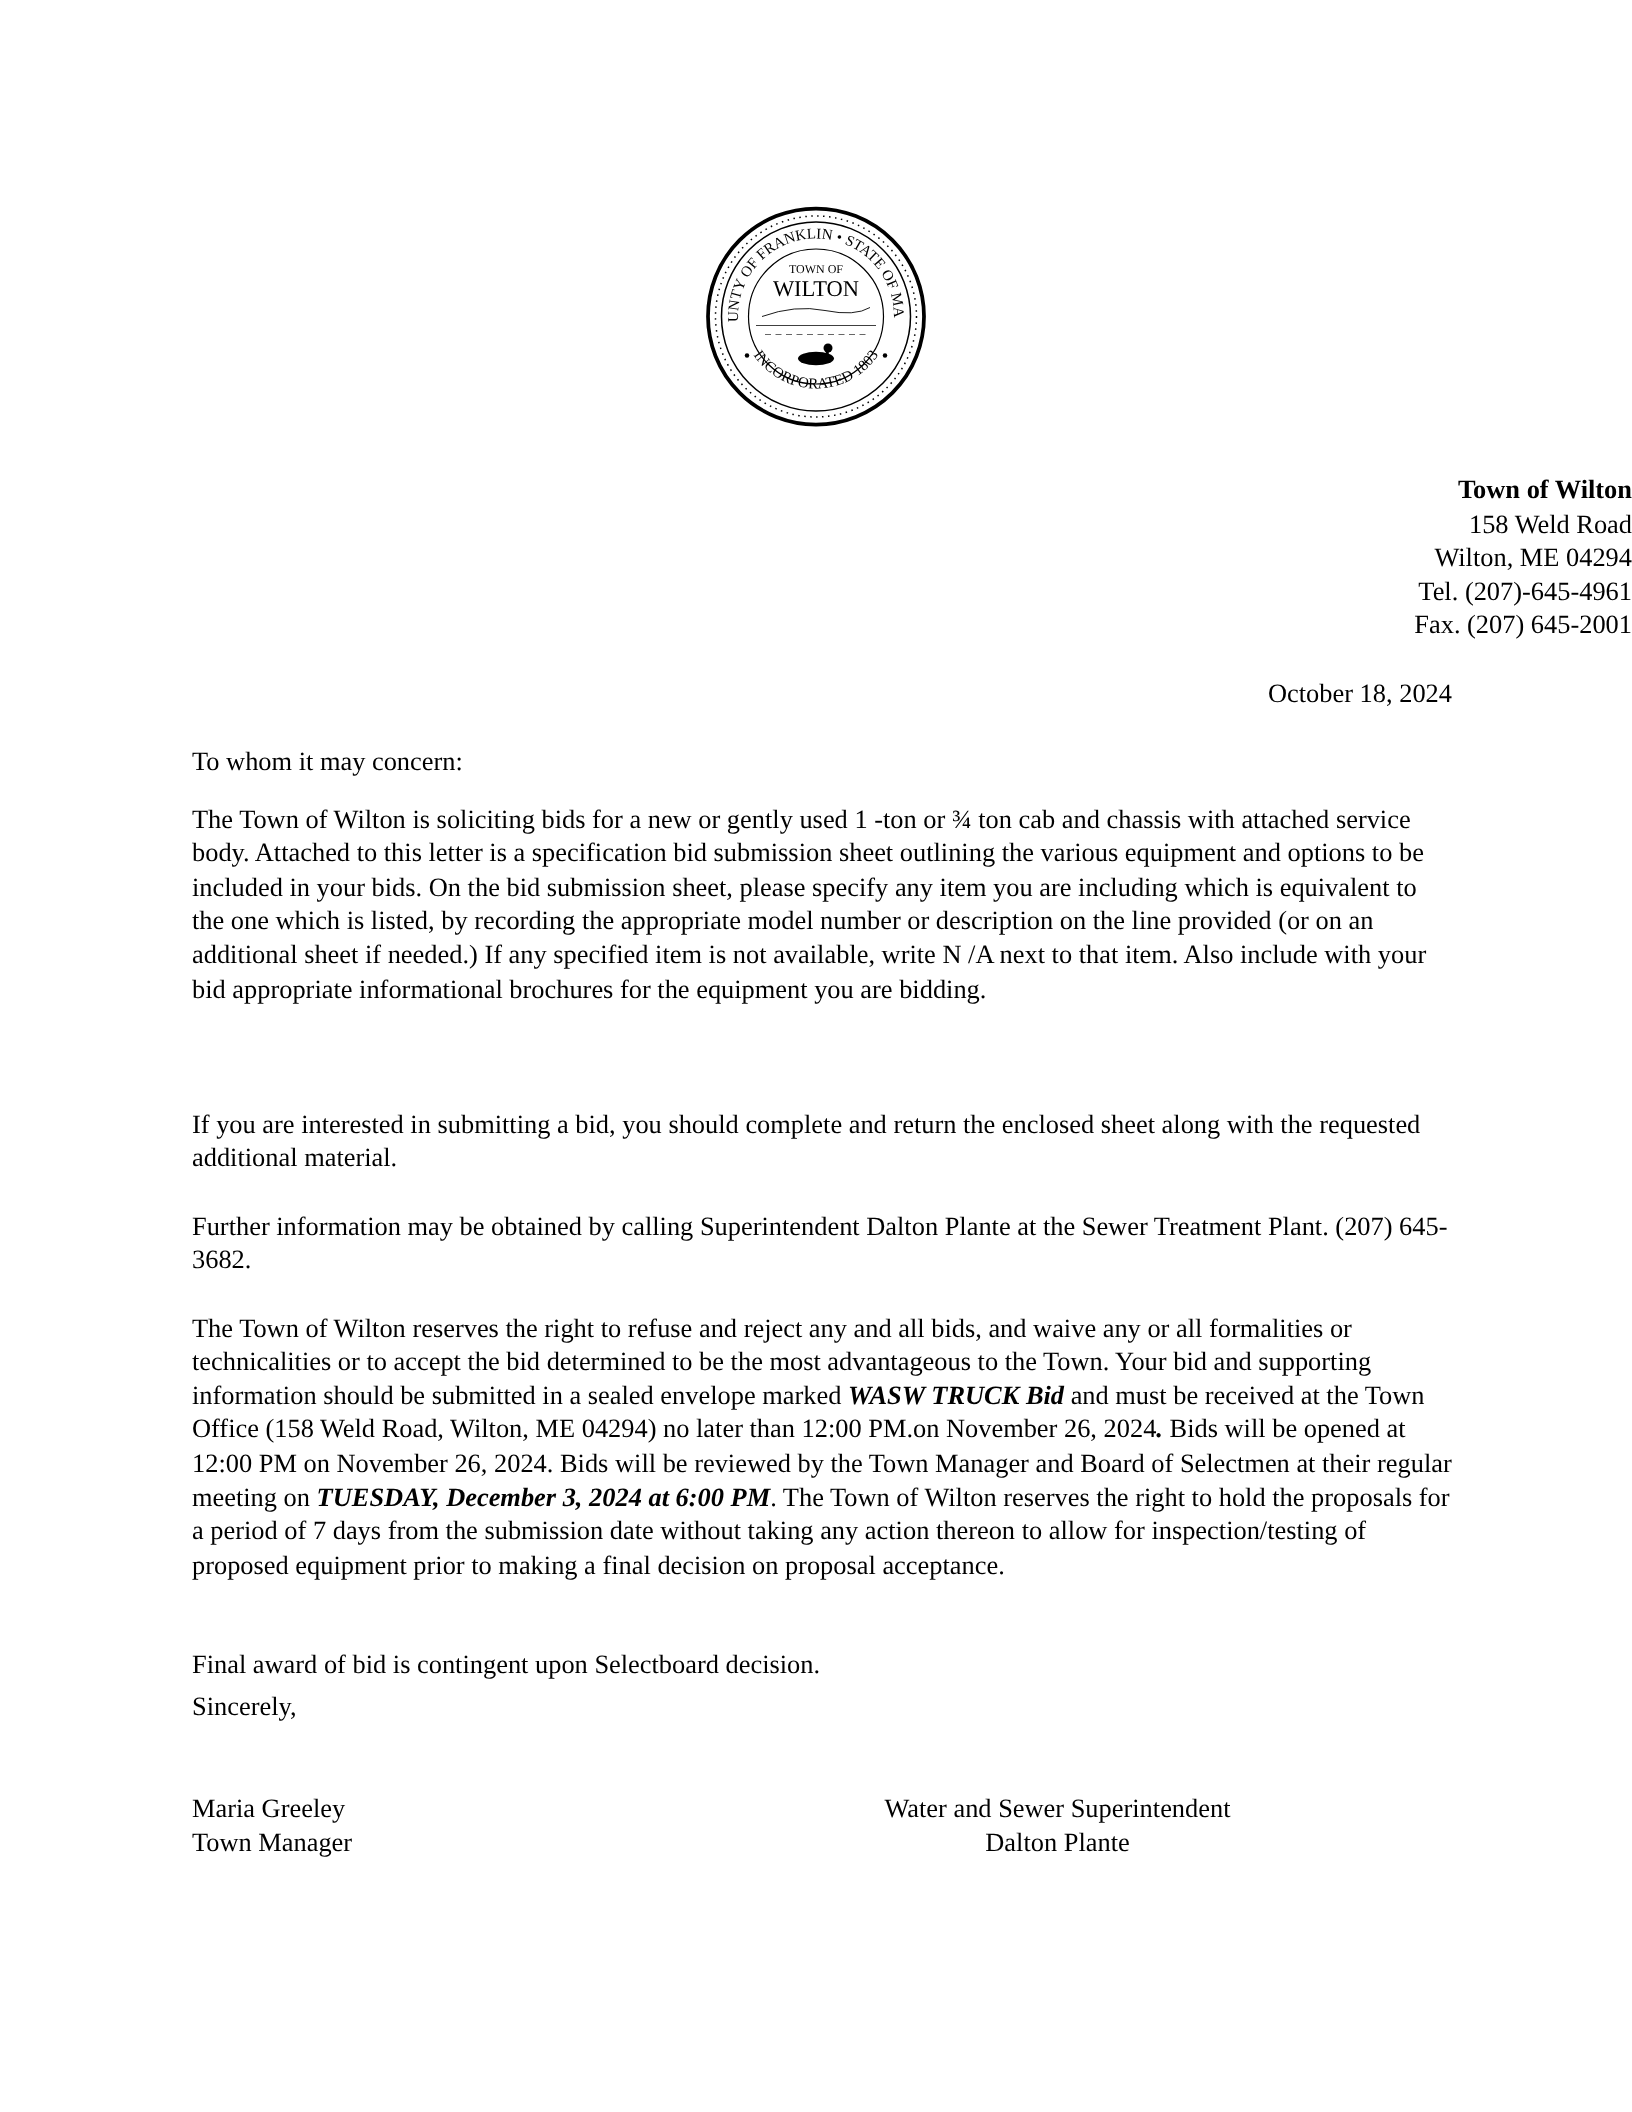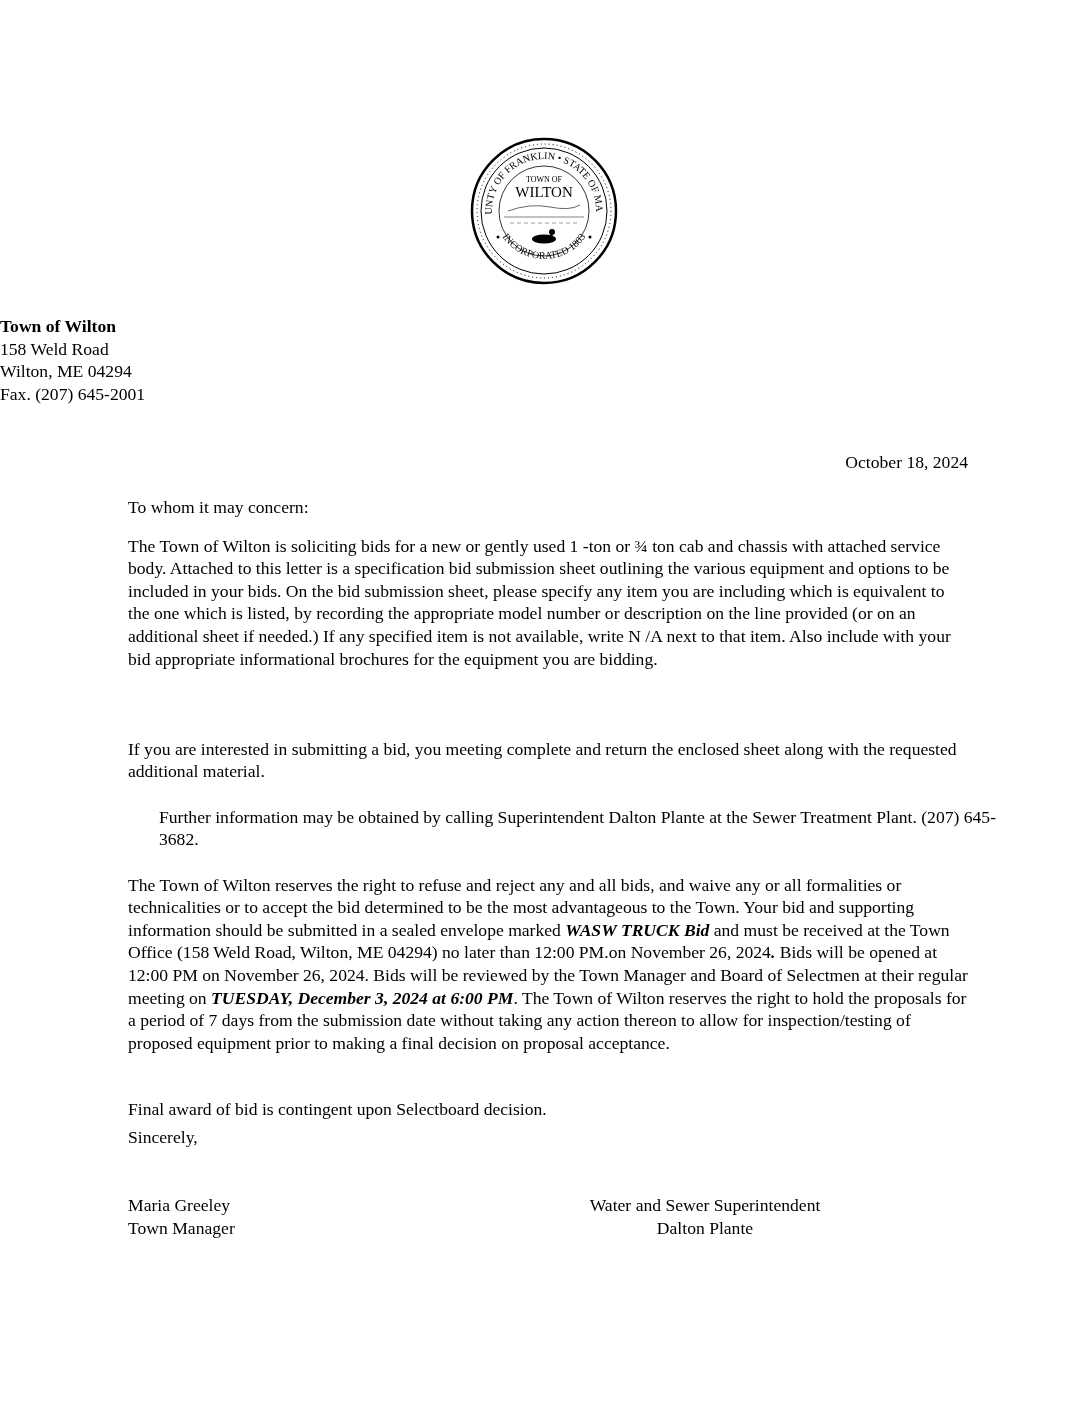--- a/index.html
+++ b/index.html
@@ -21,38 +21,38 @@
       left: 470px;
       top: 137px;
       width: 148px;
       height: 148px;
     }
     .letterhead {
       position: absolute;
       left: 0;
       width: 1088px;
       top: 315px;
-      text-align: left;
+      text-align: right;
     }
     .letterhead .title {
       font-weight: bold;
     }
     .letterhead div {
       height: 22.6px;
     }
     .content {
       position: absolute;
       left: 128px;
       width: 840px;
     }
     .date { top: 451px; text-align: right; }
     .salutation { top: 496px; }
     .para1 { top: 517px; }
     .para2 { top: 720px; }
-    .para3 { top: 788px; margin-left: 31px; }
+    .para3 { top: 788px; }
     .para4 { top: 856px; }
     .para5 { top: 1080px; }
     .closing { top: 1126px; }
     .sig-left {
       position: absolute;
       left: 128px;
       top: 1194px;
     }
     .sig-right {
       position: absolute;
@@ -92,28 +92,29 @@
     <rect x="80.5" y="95" width="2" height="6" fill="#000"></rect>
   </g>
   <circle cx="28" cy="100" r="1.5" fill="#000"></circle>
   <circle cx="120" cy="100" r="1.5" fill="#000"></circle>
 </svg>
 
 <div class="letterhead">
   <div class="title">Town of Wilton</div>
   <div>158 Weld Road</div>
   <div>Wilton, ME 04294</div>
+  <div>Tel. (207)-645-4961</div>
   <div>Fax. (207) 645-2001</div>
 </div>
 
 <div class="content date">October 18, 2024</div>
 <div class="content salutation">To whom it may concern:</div>
 
 <p class="content para1">The Town of Wilton is soliciting bids for a new or gently used 1 -ton or ¾ ton cab and chassis with attached service body. Attached to this letter is a specification bid submission sheet outlining the various equipment and options to be included in your bids.   On the bid submission sheet, please specify any item you are including which is equivalent to the one which is listed, by recording the appropriate model number or description on the line provided (or on an additional sheet if needed.) If any specified item is not available, write N /A next to that item. Also include with your bid appropriate informational brochures for the equipment you are bidding.</p>
-<p class="content para2">If you are interested in submitting a bid, you meeting complete and return the enclosed sheet along with the requested additional material.</p>
+<p class="content para2">If you are interested in submitting a bid, you should complete and return the enclosed sheet along with the requested additional material.</p>
 <p class="content para3">Further information may be obtained by calling Superintendent Dalton Plante at the Sewer Treatment Plant.  (207) 645-3682.</p>
 
 <p class="content para4"><span>The Town of Wilton reserves the right to refuse and reject any and all bids, and waive any or all formalities or technicalities or to accept the bid determined to be the most advantageous to the Town. Your bid and supporting information should be submitted in a sealed envelope marked </span><b>WASW TRUCK Bid</b><span> and must be received at the Town Office (158 Weld Road, Wilton, ME 04294) no later than 12:00 PM.on November 26, 2024</span><b>.</b><span> Bids will be opened at 12:00 PM on November 26, 2024. Bids will be reviewed by the Town Manager and Board of Selectmen at their regular meeting on </span><b>TUESDAY, December 3, 2024 at 6:00 PM</b><span>. The Town of Wilton reserves the right to hold the proposals for a period of 7 days from the submission date without taking any action thereon to allow for inspection/testing of proposed equipment prior to making a final decision on proposal acceptance.</span></p>
 
 <p class="content para5">Final award of bid is contingent upon Selectboard decision.</p>
 <div class="content closing">Sincerely,</div>
 
 <div class="sig-left">
   <div>Maria Greeley</div>
   <div>Town Manager</div>

